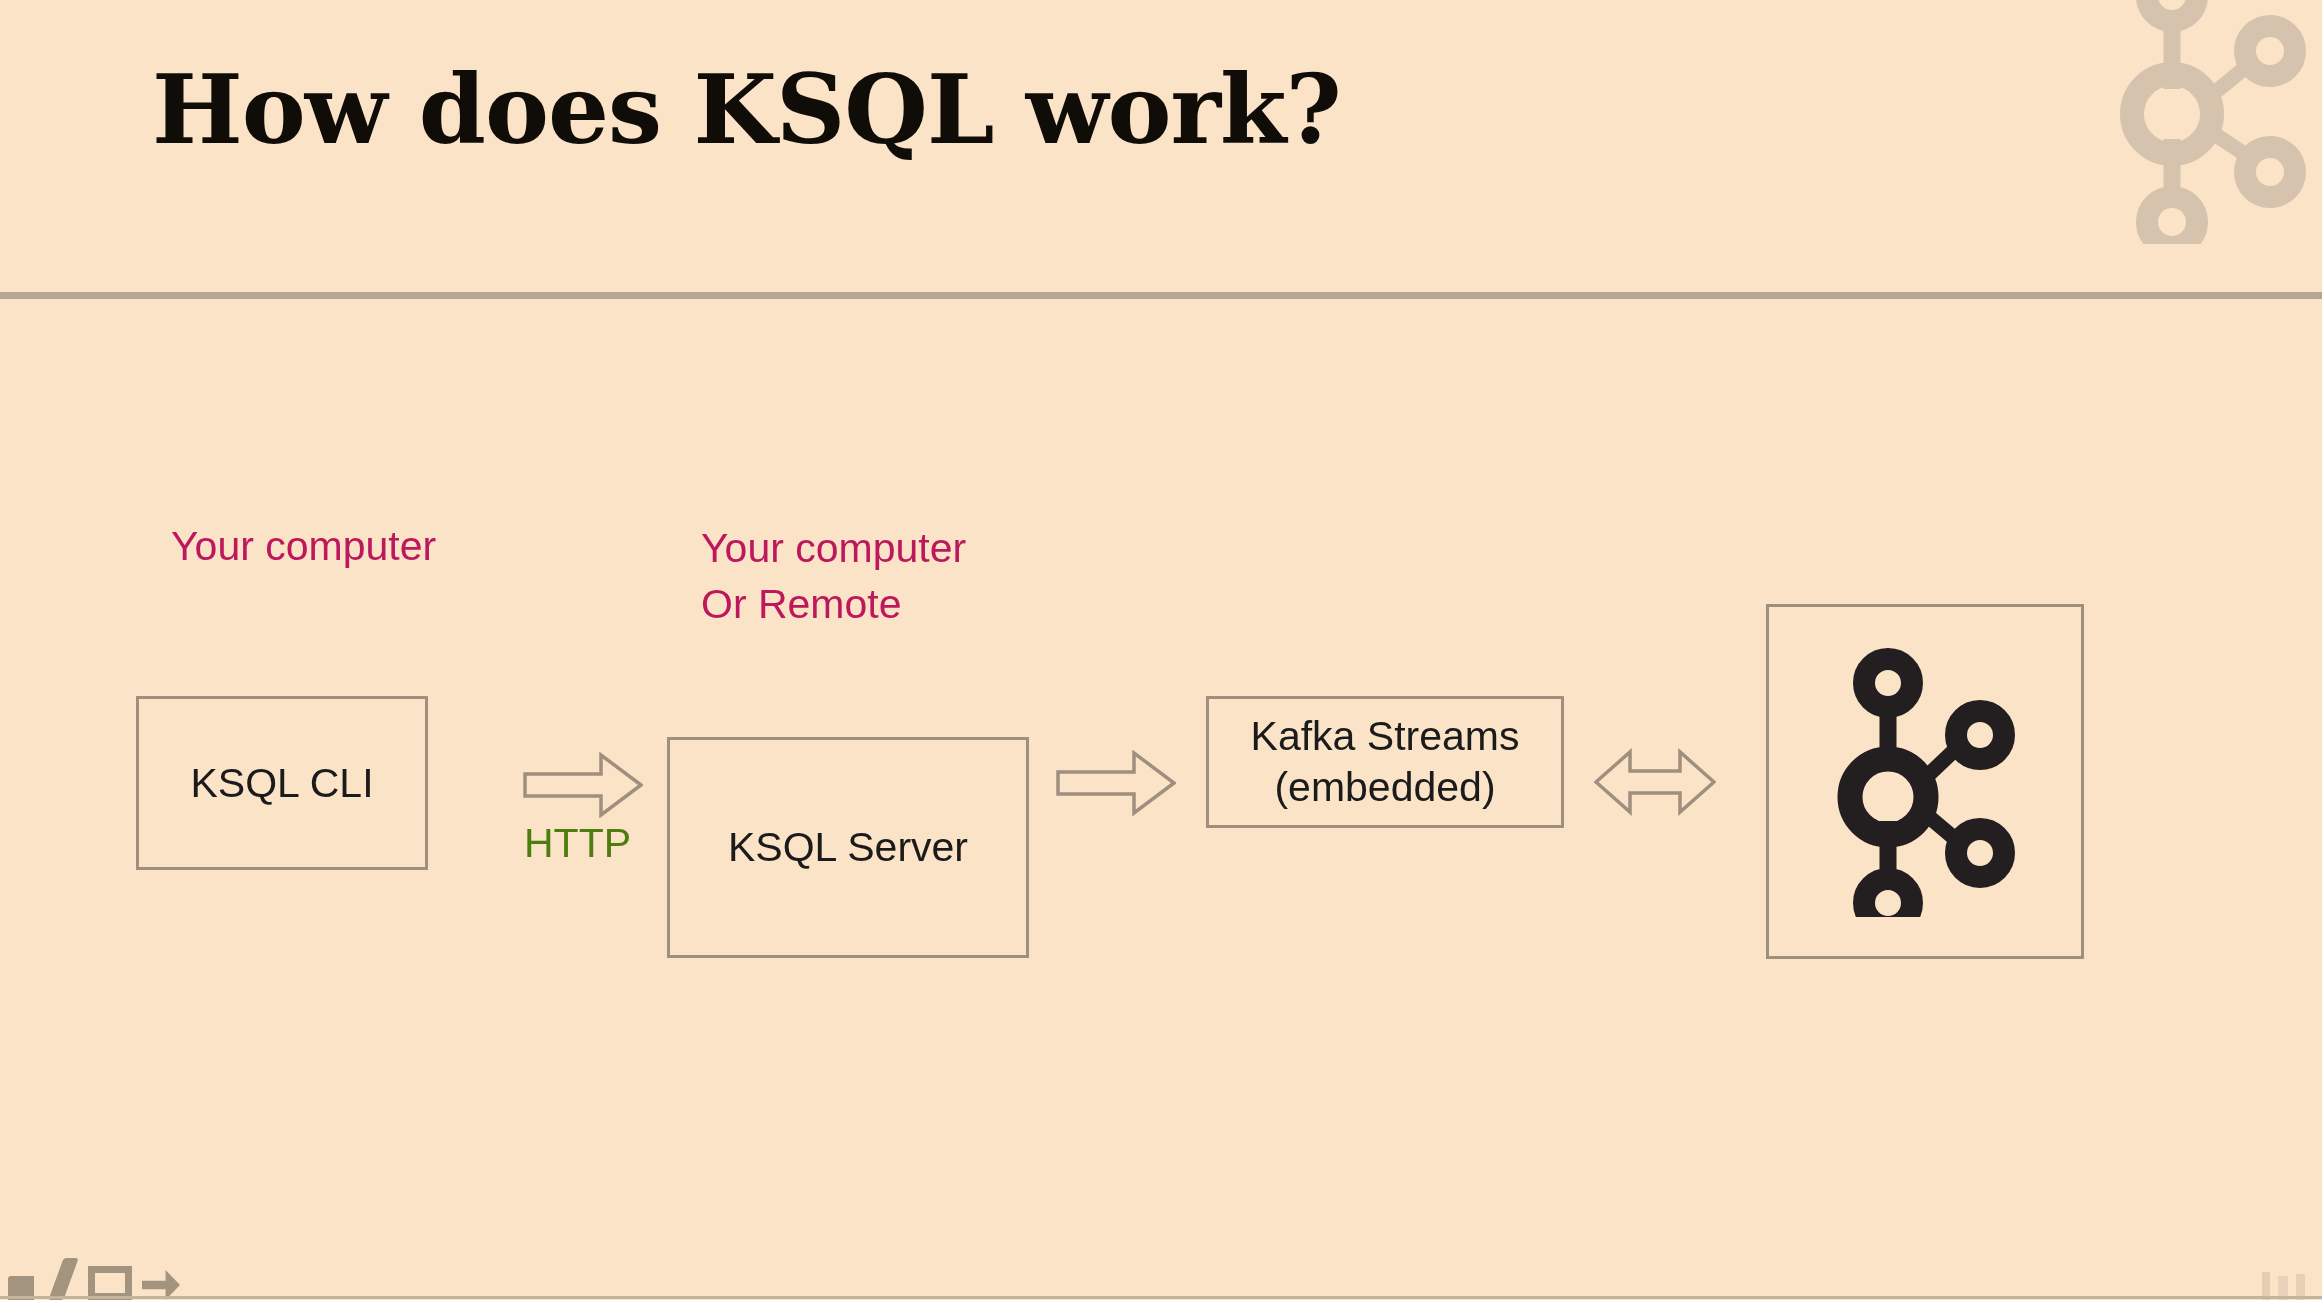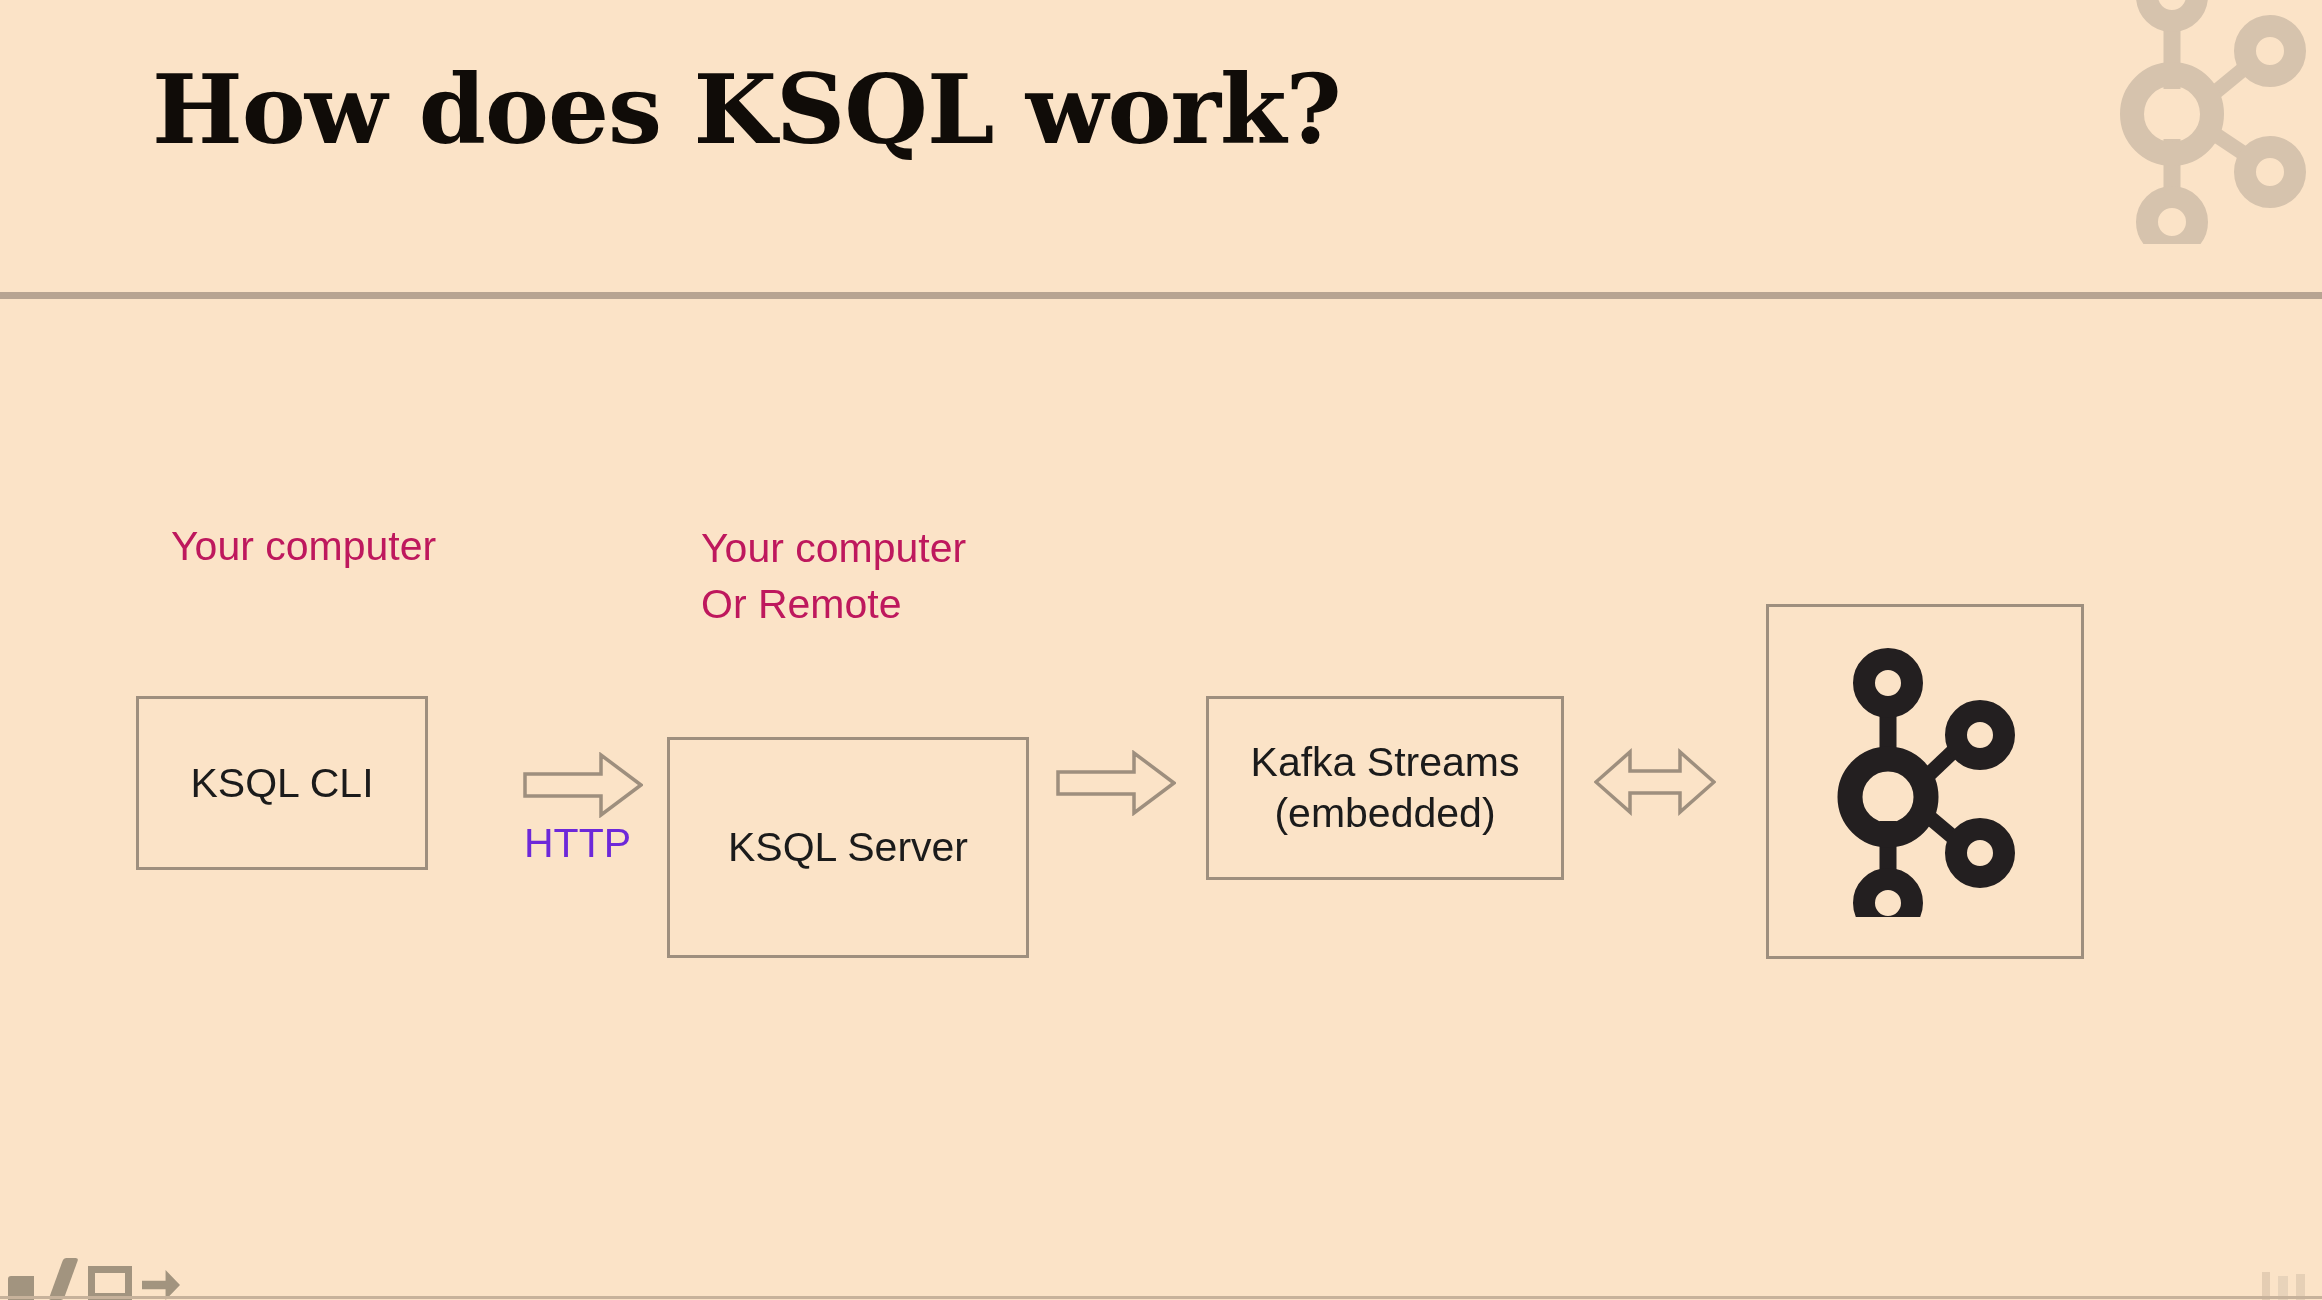--- a/index.html
+++ b/index.html
@@ -87,21 +87,21 @@
     font-family: "Liberation Sans", sans-serif;
     font-size: 41px;
     line-height: 51px;
     color: #1b1b1b;
     text-align: center;
     white-space: pre-line;
   }
 
   #box-ksql-cli     { left: 136px;  top: 696px; width: 292px; height: 174px; }
   #box-ksql-server  { left: 667px;  top: 694px; width: 362px; height: 221px; margin-top: 43px; }
-  #box-kafka-streams{ left: 1206px; top: 696px; width: 358px; height: 184px; }
+  #box-kafka-streams{ left: 1206px; top: 696px; width: 358px; height: 132px; }
   #box-kafka-logo   { left: 1766px; top: 604px; width: 318px; height: 355px; }
 
   #box-kafka-logo svg {
     display: block;
     width: 186px;
     height: 270px;
   }
 
   .flow-arrow {
     position: absolute;
@@ -111,21 +111,21 @@
   #arrow-http   { left: 523px;  top: 752px; width: 120px; height: 66px; }
   #arrow-server { left: 1056px; top: 750px; width: 120px; height: 66px; }
   #arrow-kafka  { left: 1594px; top: 748px; width: 122px; height: 68px; }
 
   #label-http {
     position: absolute;
     left: 524px;
     top: 820px;
     font-family: "Liberation Sans", sans-serif;
     font-size: 41px;
-    color: #6d28d9;
+    color: #4d7c0f;
     white-space: nowrap;
   }
 
   
   #bottom-strip {
     position: absolute;
     left: 0;
     top: 1272px;
     width: 2322px;
     height: 28px;

